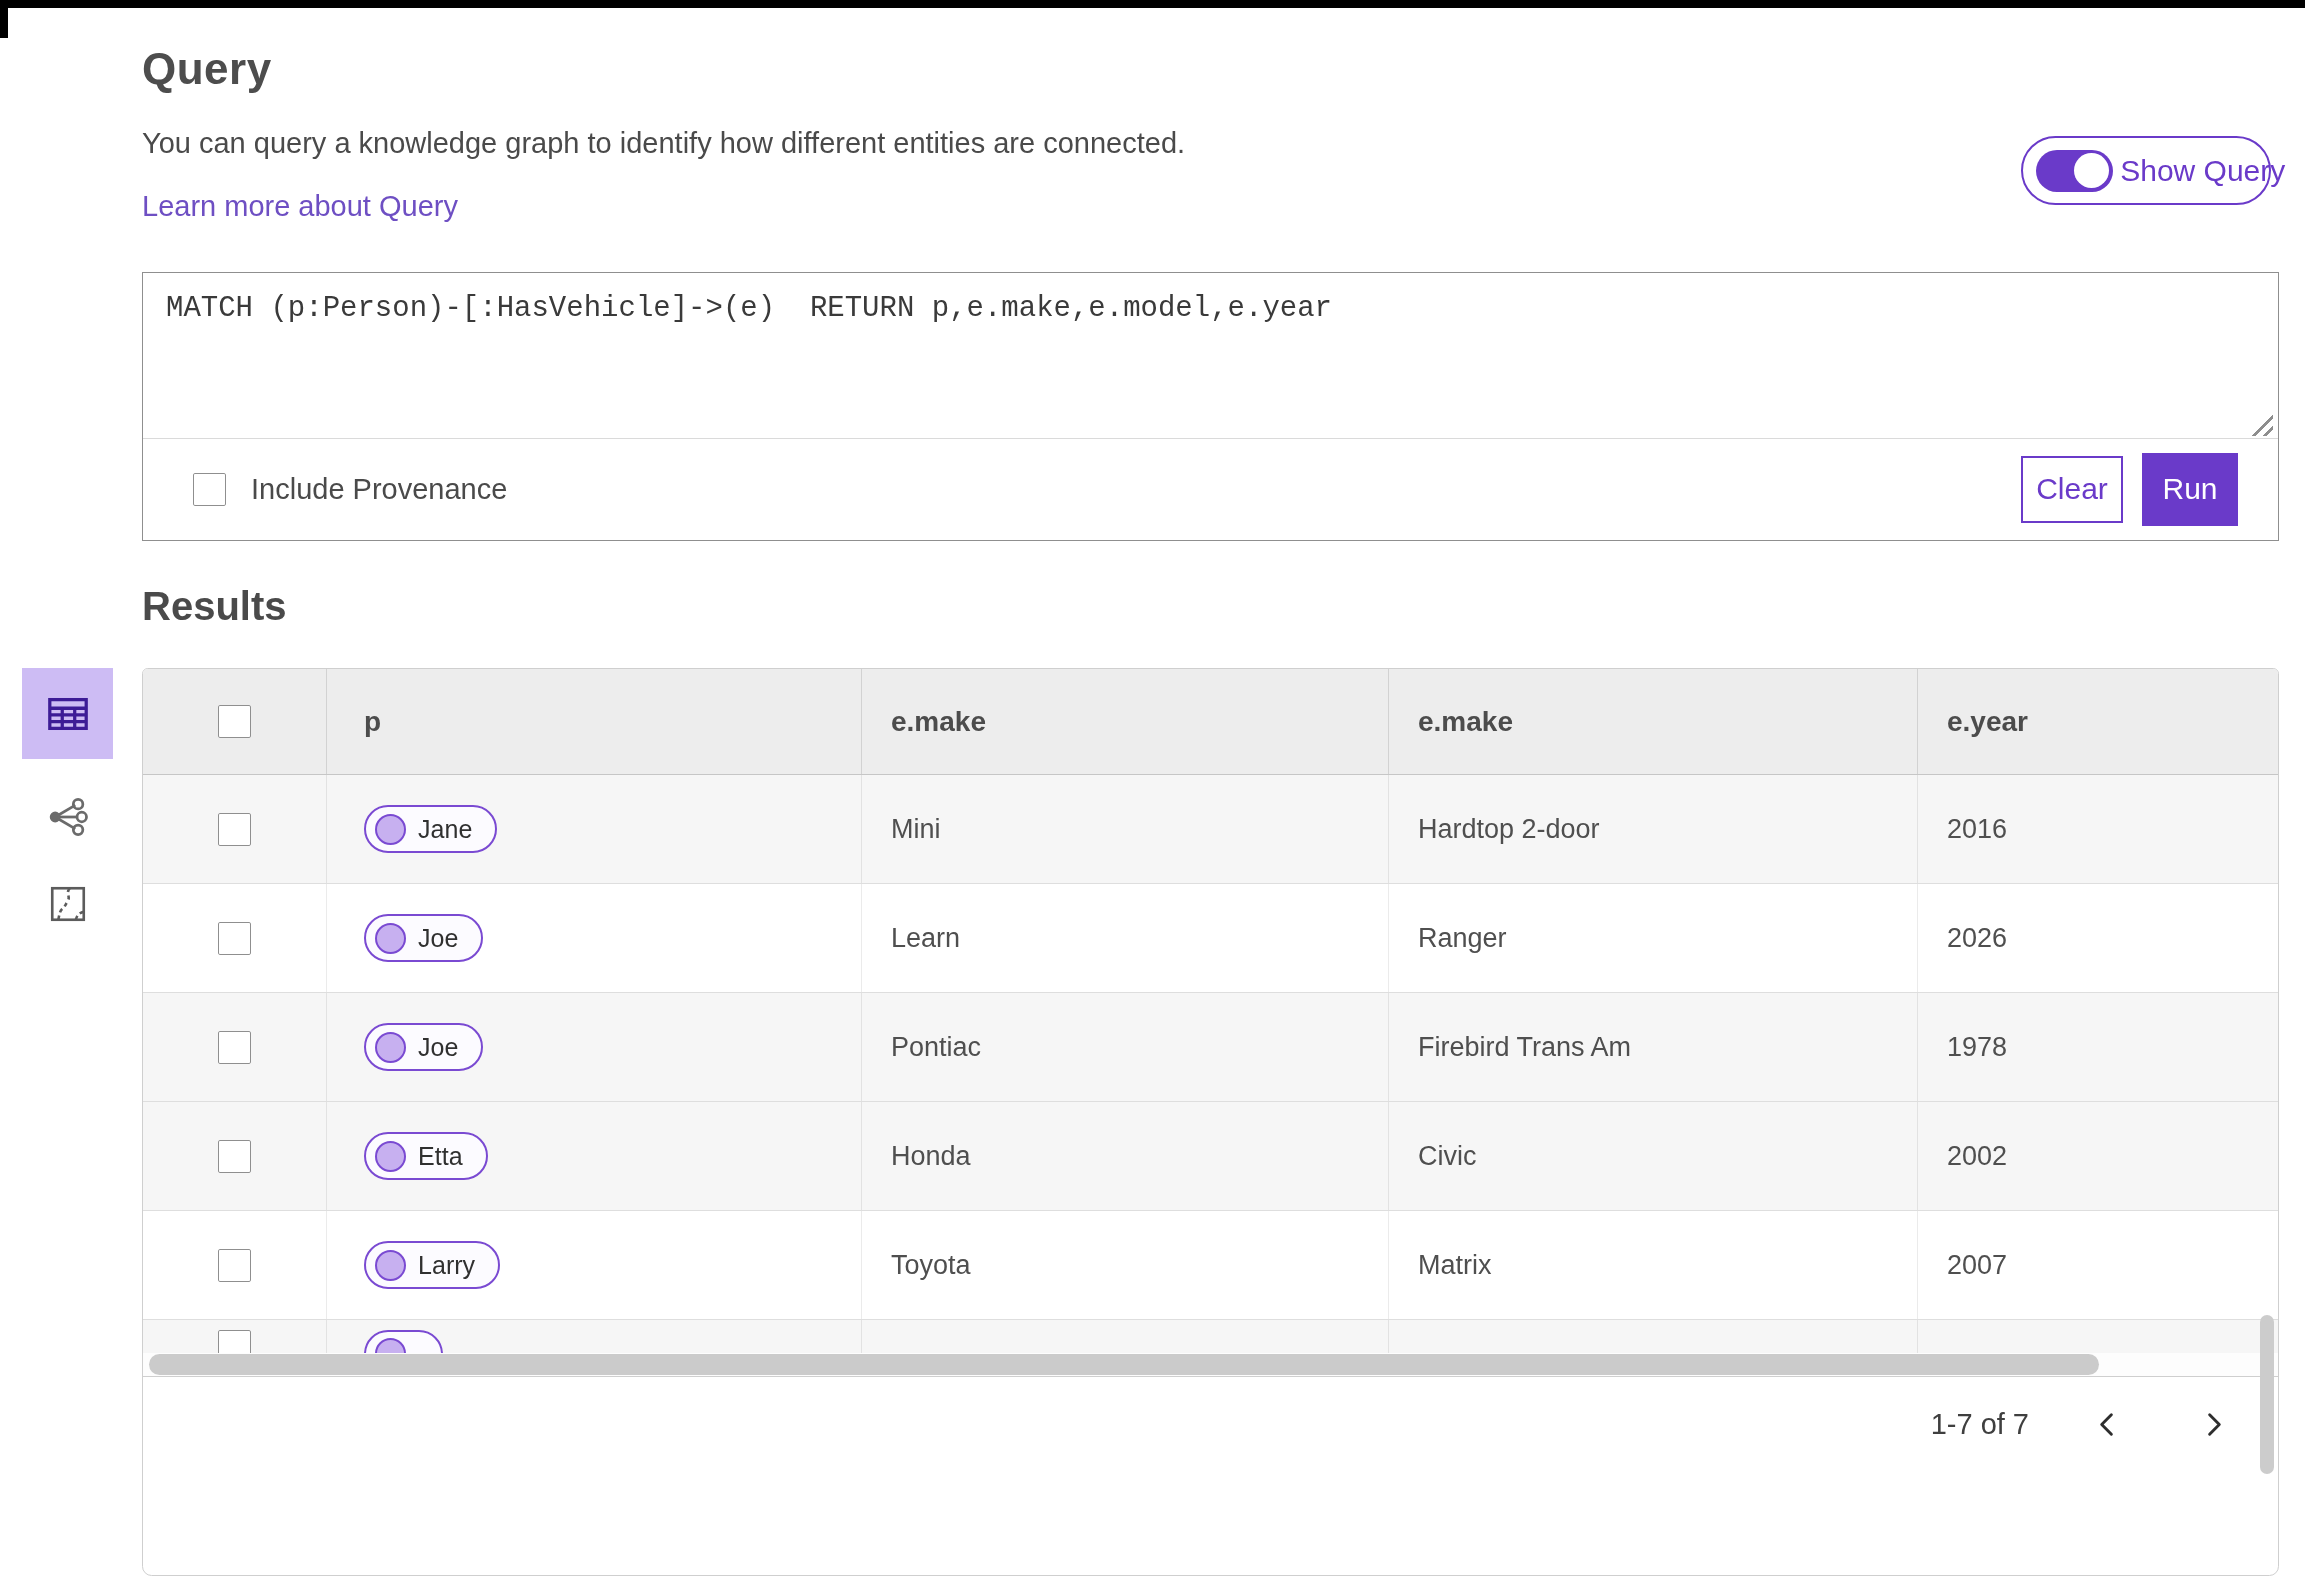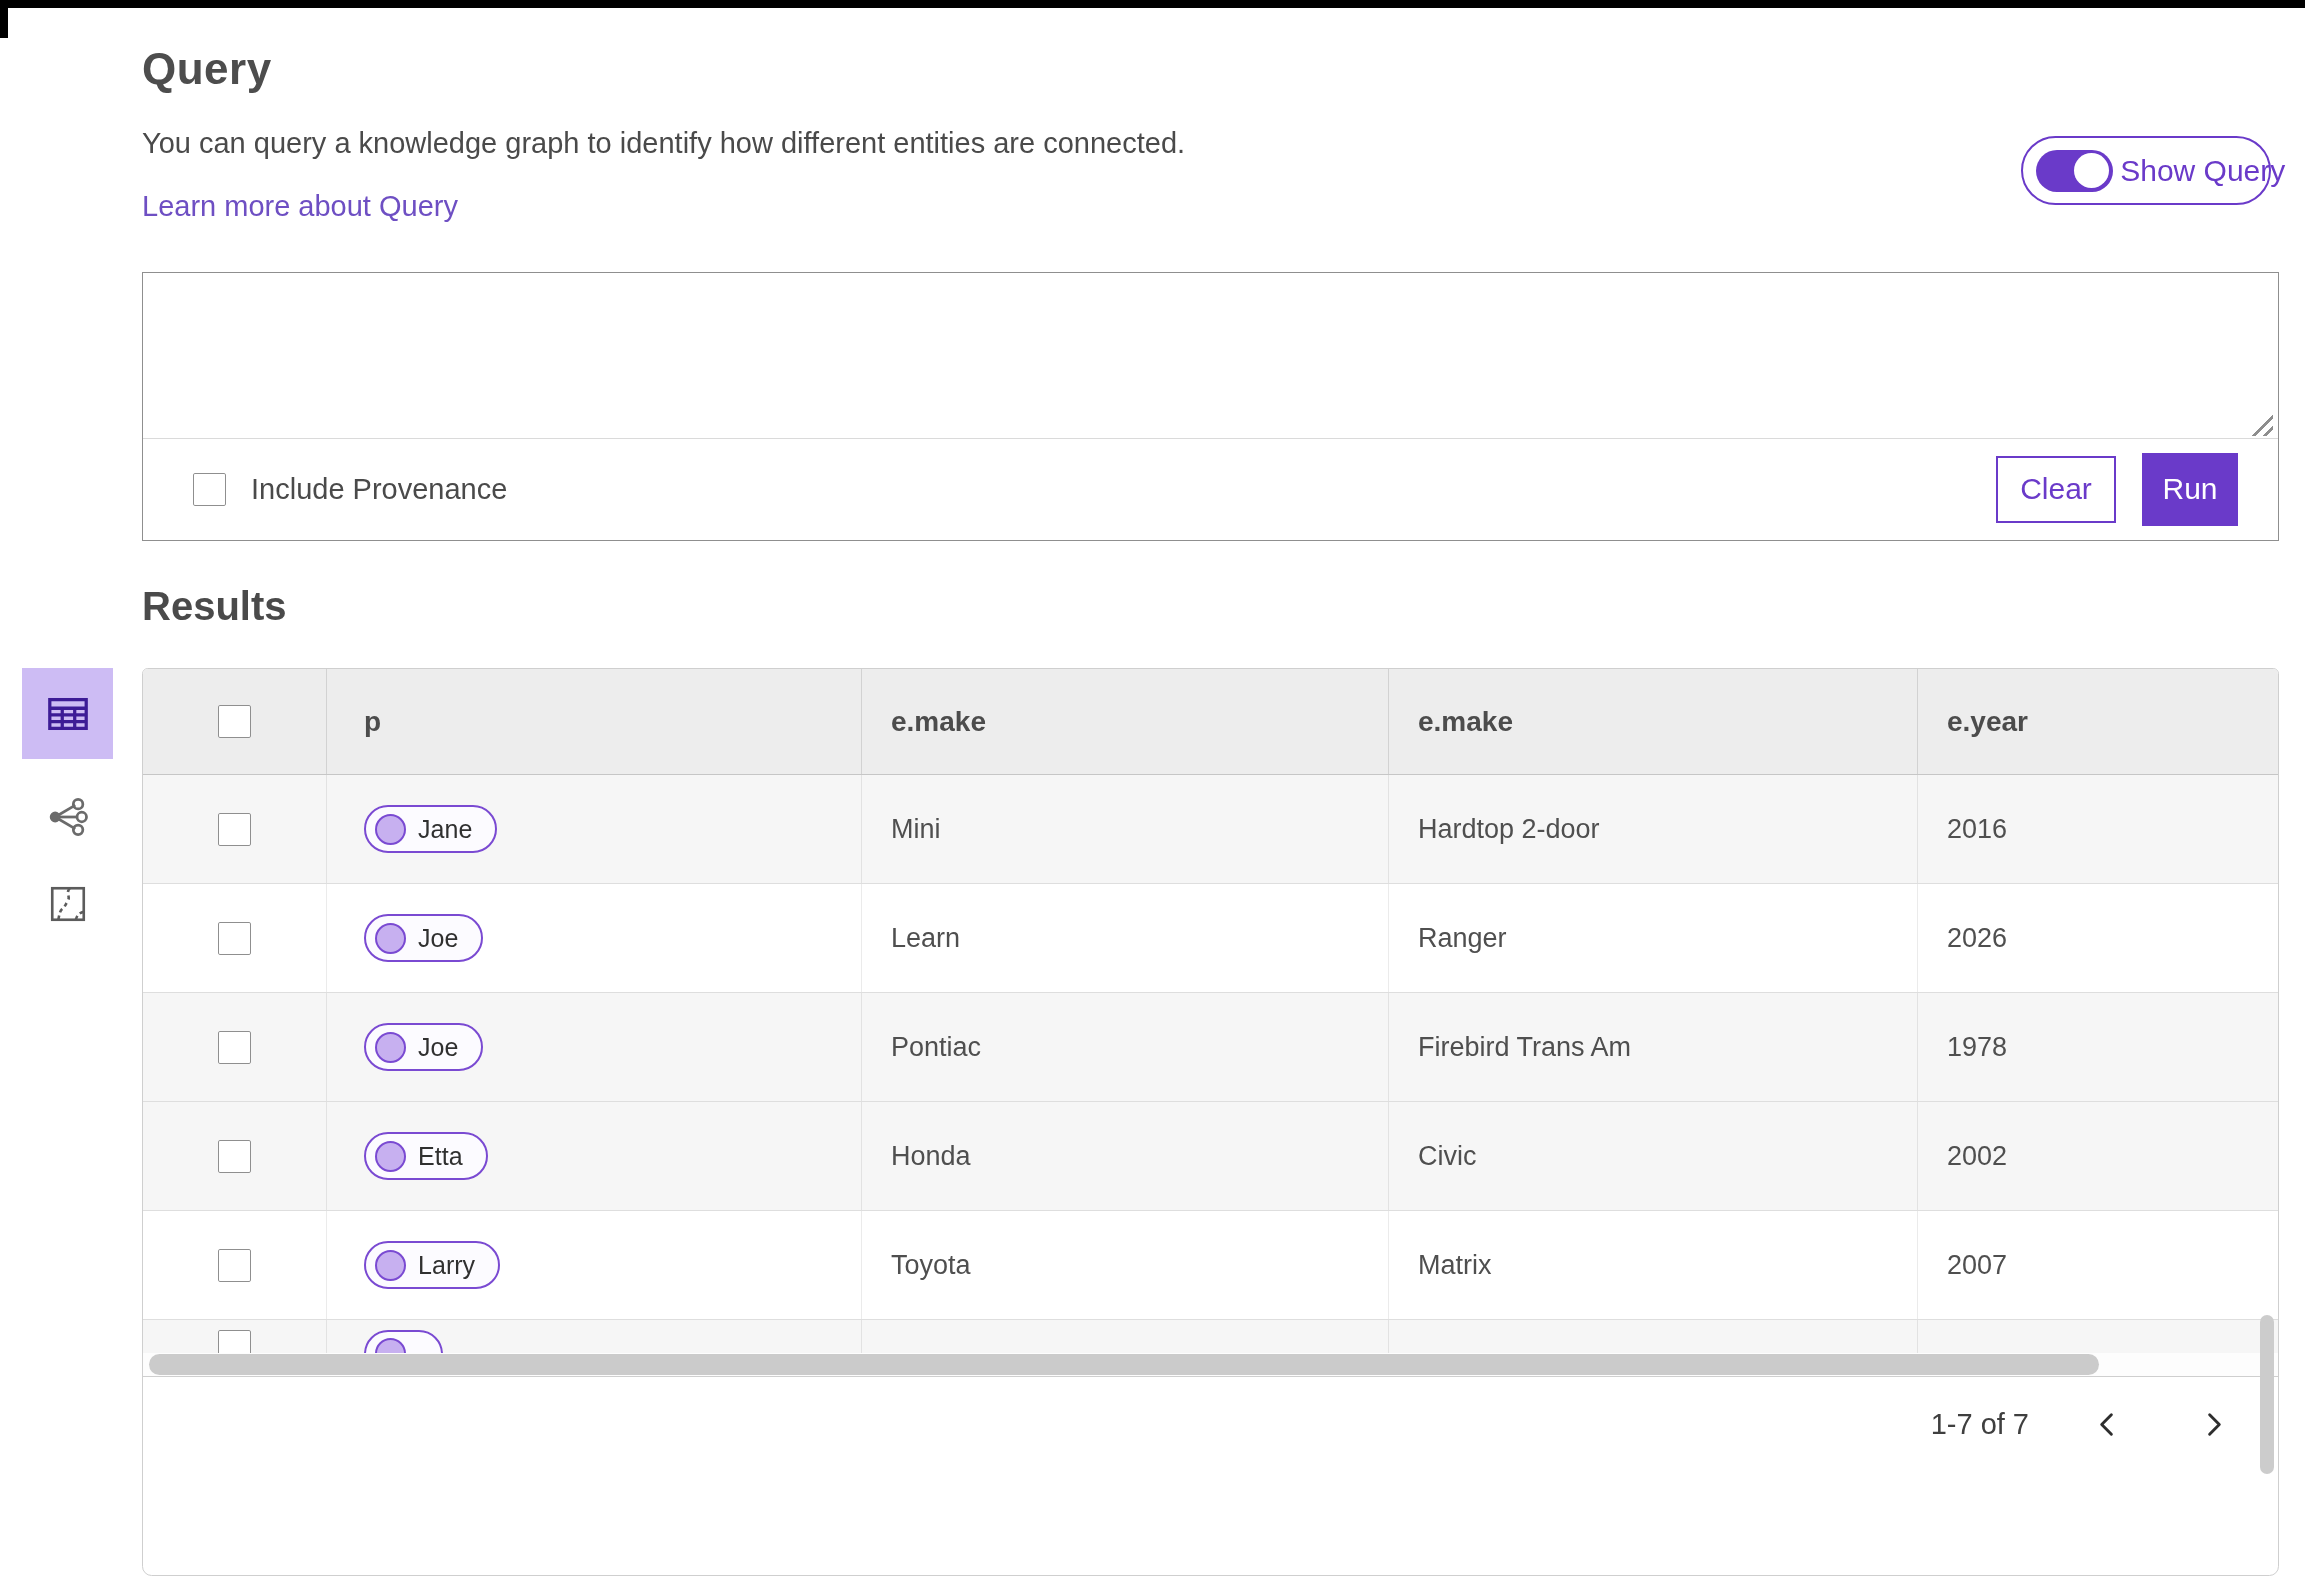--- a/index.html
+++ b/index.html
@@ -28,22 +28,22 @@
   .query-textarea { display:block; width:100%; height:163px; border:none; outline:none; resize:none; background:transparent;
     font-family:"Liberation Mono", monospace; font-size:29px; color:#3a3a3a; padding:19px 23px; white-space:pre; overflow:hidden; }
   .resize-corner { position:absolute; right:4.8px; top:138px; width:25px; height:25px;
     background:repeating-linear-gradient(135deg, transparent 0 4.8px, #8e8e8e 4.8px 7.7px);
     clip-path:polygon(100% 0, 100% 100%, 0 100%); }
   .panel-divider { position:absolute; left:0; top:165px; width:100%; border-top:1.9px solid #dadada; }
   .panel-controls { position:absolute; left:0; top:167px; width:100%; height:98px; display:flex; align-items:center; padding:0 40px 0 50px; }
   .checkbox { width:33px; height:33px; border:1.9px solid #8f8f8f; background:#fff; border-radius:1.9px; flex:0 0 auto; cursor:pointer; }
   .provenance-label { font-size:29px; color:#4a4a4a; margin-left:25px; }
   .spacer { flex:1; }
-  .clear-btn { width:120px; height:67px; background:#fff; border:2.9px solid #6a3ac9; color:#6a3ac9; font-size:30px;
-    font-family:"Liberation Sans", sans-serif; display:flex; align-items:center; justify-content:center; cursor:pointer; margin-right:26px; }
+  .clear-btn { width:102px; height:67px; background:#fff; border:2.9px solid #6a3ac9; color:#6a3ac9; font-size:30px;
+    font-family:"Liberation Sans", sans-serif; display:flex; align-items:center; justify-content:center; cursor:pointer; margin-right:19px; }
   .run-btn { width:96px; height:73px; background:#6a3ac9; border:none; color:#fff; font-size:30px;
     font-family:"Liberation Sans", sans-serif; display:flex; align-items:center; justify-content:center; cursor:pointer; }
 
   
   .results-title { position:absolute; left:142px; top:584px; font-size:40px; font-weight:700; color:#4a4a4a; }
 
   .view-rail { position:absolute; left:22px; top:668px; width:91px; display:flex; flex-direction:column; align-items:center; }
   .view-btn { width:91px; height:91px; display:flex; align-items:center; justify-content:center; cursor:pointer; }
   .view-btn.selected { background:#cdbcf4; }
   .view-btn + .view-btn { margin-top:29px; height:58px; }
@@ -93,20 +93,21 @@
   <a class="learn-link">Learn more about Query</a>
 
   <div class="show-query">
     <span class="toggle-track">
         <span class="toggle-knob"></span>
       </span>
     <span class="show-query-label">Show Query</span>
   </div>
 
   <div class="query-panel">
+    <textarea class="query-textarea" spellcheck="false" style="">MATCH (p:Person)-[:HasVehicle]-&gt;(e)  RETURN p,e.make,e.model,e.year</textarea>
     <div class="resize-corner"></div>
     <div class="panel-divider"></div>
     <div class="panel-controls">
       <span class="checkbox"></span>
       <span class="provenance-label">Include Provenance</span>
       <span class="spacer"></span>
       <button class="clear-btn">Clear</button>
       <button class="run-btn">Run</button>
     </div>
   </div>

